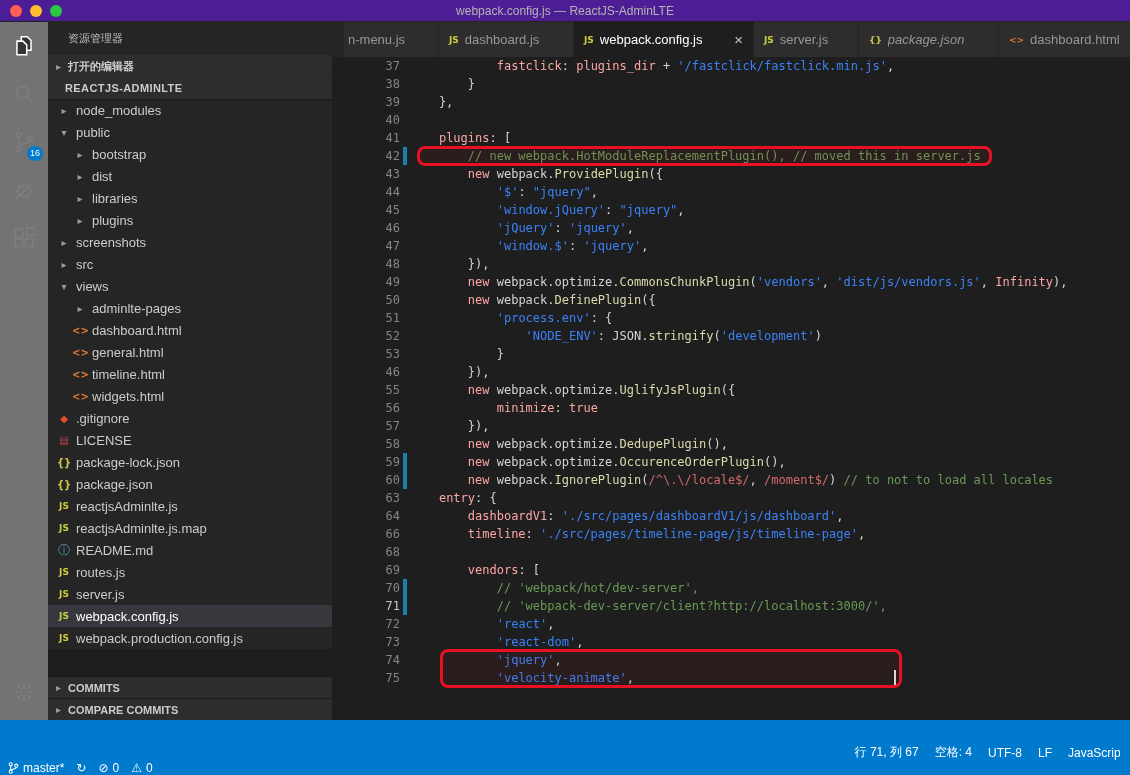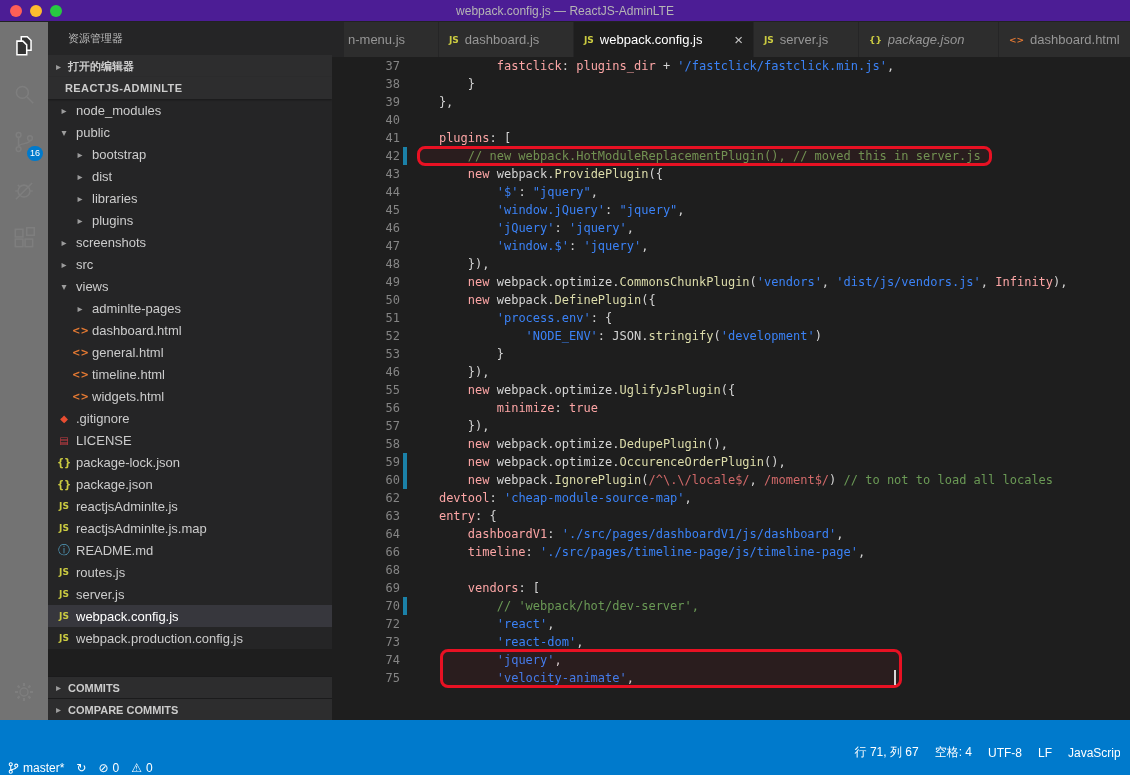--- a/index.html
+++ b/index.html
@@ -306,27 +306,27 @@
           <div class="code-line"><span class="line-num">51</span><span class="line-code"><span class="tok-p">            </span><span class="tok-s">'process.env'</span><span class="tok-p">: {</span></span></div>
           <div class="code-line"><span class="line-num">52</span><span class="line-code"><span class="tok-p">                </span><span class="tok-s">'NODE_ENV'</span><span class="tok-p">: </span><span class="tok-w">JSON</span><span class="tok-p">.</span><span class="tok-f">stringify</span><span class="tok-p">(</span><span class="tok-s">'development'</span><span class="tok-p">)</span></span></div>
           <div class="code-line"><span class="line-num">53</span><span class="line-code"><span class="tok-p">            }</span></span></div>
           <div class="code-line"><span class="line-num">46</span><span class="line-code"><span class="tok-p">        }),</span></span></div>
           <div class="code-line"><span class="line-num">55</span><span class="line-code"><span class="tok-p">        </span><span class="tok-k">new </span><span class="tok-w">webpack</span><span class="tok-p">.</span><span class="tok-w">optimize</span><span class="tok-p">.</span><span class="tok-f">UglifyJsPlugin</span><span class="tok-p">({</span></span></div>
           <div class="code-line"><span class="line-num">56</span><span class="line-code"><span class="tok-p">            </span><span class="tok-v">minimize</span><span class="tok-p">: </span><span class="tok-k">true</span></span></div>
           <div class="code-line"><span class="line-num">57</span><span class="line-code"><span class="tok-p">        }),</span></span></div>
           <div class="code-line"><span class="line-num">58</span><span class="line-code"><span class="tok-p">        </span><span class="tok-k">new </span><span class="tok-w">webpack</span><span class="tok-p">.</span><span class="tok-w">optimize</span><span class="tok-p">.</span><span class="tok-f">DedupePlugin</span><span class="tok-p">(),</span></span></div>
           <div class="code-line"><span class="line-num">59</span><div class="mod" style="background: rgb(27, 129, 168);"></div><span class="line-code"><span class="tok-p">        </span><span class="tok-k">new </span><span class="tok-w">webpack</span><span class="tok-p">.</span><span class="tok-w">optimize</span><span class="tok-p">.</span><span class="tok-f">OccurenceOrderPlugin</span><span class="tok-p">(),</span></span></div>
           <div class="code-line"><span class="line-num">60</span><div class="mod" style="background: rgb(27, 129, 168);"></div><span class="line-code"><span class="tok-p">        </span><span class="tok-k">new </span><span class="tok-w">webpack</span><span class="tok-p">.</span><span class="tok-f">IgnorePlugin</span><span class="tok-p">(</span><span class="tok-r">/^\.\/locale$/</span><span class="tok-p">, </span><span class="tok-r">/moment$/</span><span class="tok-p">) </span><span class="tok-c">// to not to load all locales</span></span></div>
-          <div class="code-line"><span class="line-num">62</span><span class="line-code"><span class="tok-p">    </span><span class="tok-v">devtool</span><span class="tok-p">: </span><span class="tok-s">'cheap-module-source-map'</span><span class="tok-p">,</span></span></div>
           <div class="code-line"><span class="line-num">63</span><span class="line-code"><span class="tok-p">    </span><span class="tok-v">entry</span><span class="tok-p">: {</span></span></div>
           <div class="code-line"><span class="line-num">64</span><span class="line-code"><span class="tok-p">        </span><span class="tok-v">dashboardV1</span><span class="tok-p">: </span><span class="tok-s">'./src/pages/dashboardV1/js/dashboard'</span><span class="tok-p">,</span></span></div>
           <div class="code-line"><span class="line-num">66</span><span class="line-code"><span class="tok-p">        </span><span class="tok-v">timeline</span><span class="tok-p">: </span><span class="tok-s">'./src/pages/timeline-page/js/timeline-page'</span><span class="tok-p">,</span></span></div>
           <div class="code-line"><span class="line-num">68</span><span class="line-code"></span></div>
           <div class="code-line"><span class="line-num">69</span><span class="line-code"><span class="tok-p">        </span><span class="tok-v">vendors</span><span class="tok-p">: [</span></span></div>
           <div class="code-line"><span class="line-num">70</span><div class="mod" style="background: rgb(27, 129, 168);"></div><span class="line-code"><span class="tok-p">            </span><span class="tok-c">// 'webpack/hot/dev-server',</span></span></div>
+          <div class="code-line"><span class="line-num current">71</span><div class="mod" style="background: rgb(27, 129, 168);"></div><span class="line-code"><span class="tok-p">            </span><span class="tok-c">// 'webpack-dev-server/client?http://localhost:3000/',</span></span></div>
           <div class="code-line"><span class="line-num">72</span><span class="line-code"><span class="tok-p">            </span><span class="tok-s">'react'</span><span class="tok-p">,</span></span></div>
           <div class="code-line"><span class="line-num">73</span><span class="line-code"><span class="tok-p">            </span><span class="tok-s">'react-dom'</span><span class="tok-p">,</span></span></div>
           <div class="code-line"><span class="line-num">74</span><span class="line-code"><span class="tok-p">            </span><span class="tok-s">'jquery'</span><span class="tok-p">,</span></span></div>
           <div class="code-line"><span class="line-num">75</span><span class="line-code"><span class="tok-p">            </span><span class="tok-s">'velocity-animate'</span><span class="tok-p">,</span></span></div>
           <div class="annotation" style="top: 89px; left: 85px; width: 575px; height: 20px; border-color: rgb(232, 17, 35);"></div>
           <div class="annotation" style="top: 592px; left: 108px; width: 462px; height: 39px; border-color: rgb(232, 17, 35);"></div>
           <div class="cursor" style="left: 562px; top: 613px;"></div>
         </div>
     </div>
 

